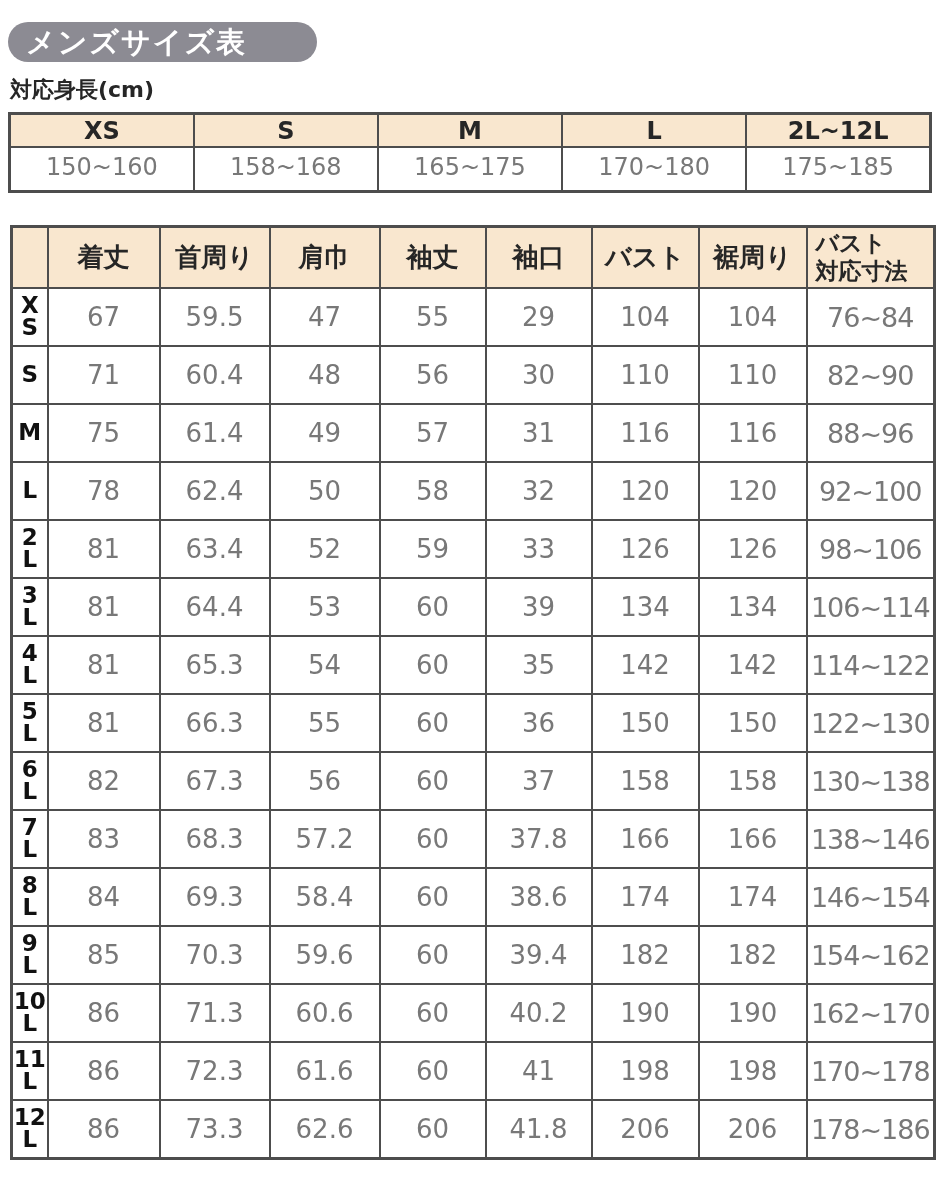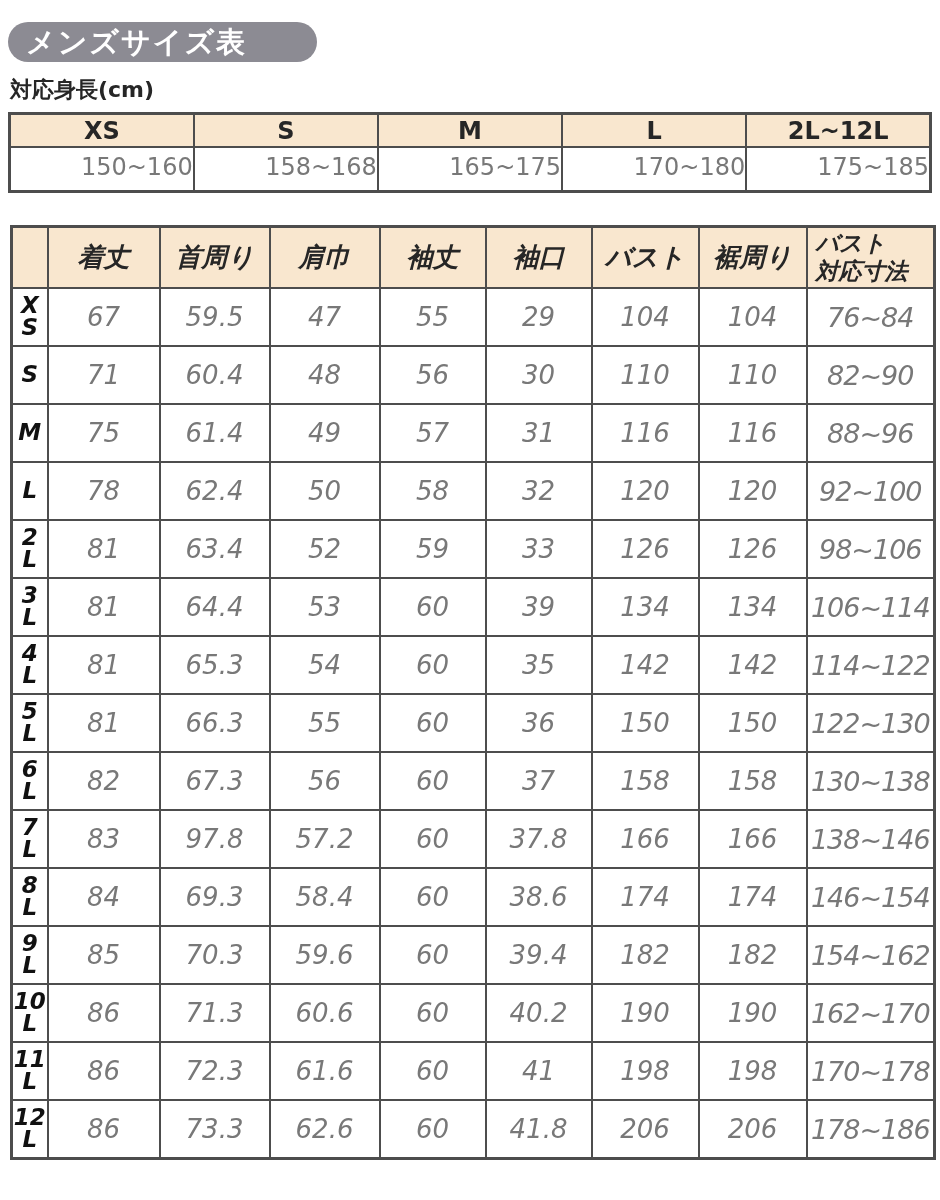--- a/index.html
+++ b/index.html
@@ -53,30 +53,29 @@
     color: var(--label-text, #262626);
     text-align: center;
     padding: 0;
   }
   .height-table td {
     height: 42px;
     background: #ffffff;
     border: 2px solid var(--border, #4d4d4d);
     font-size: 24px;
     color: var(--value-text, #787878);
-    text-align: right;
+    text-align: center;
     padding: 0;
     vertical-align: top;
     line-height: 38px;
   }
   .size-table {
     margin: 32px 0 0 10px;
     width: 923px;
     border: 3px solid var(--border, #4d4d4d);
-    font-style: italic;
   }
   .size-table th, .size-table td {
     border: 2px solid var(--border, #4d4d4d);
     padding: 0;
     text-align: center;
   }
   .size-table thead th {
     height: 59px;
     background: var(--header-bg, #f9e7cf);
     font-size: 26px;
@@ -269,21 +268,21 @@
           <td>60</td>
           <td>37</td>
           <td>158</td>
           <td>158</td>
           <td class="col-last">130~138</td>
         </tr>
         <tr>
           <th>7
 L</th>
           <td>83</td>
-          <td>97.8</td>
+          <td>68.3</td>
           <td>57.2</td>
           <td>60</td>
           <td>37.8</td>
           <td>166</td>
           <td>166</td>
           <td class="col-last">138~146</td>
         </tr>
         <tr>
           <th>8
 L</th>

